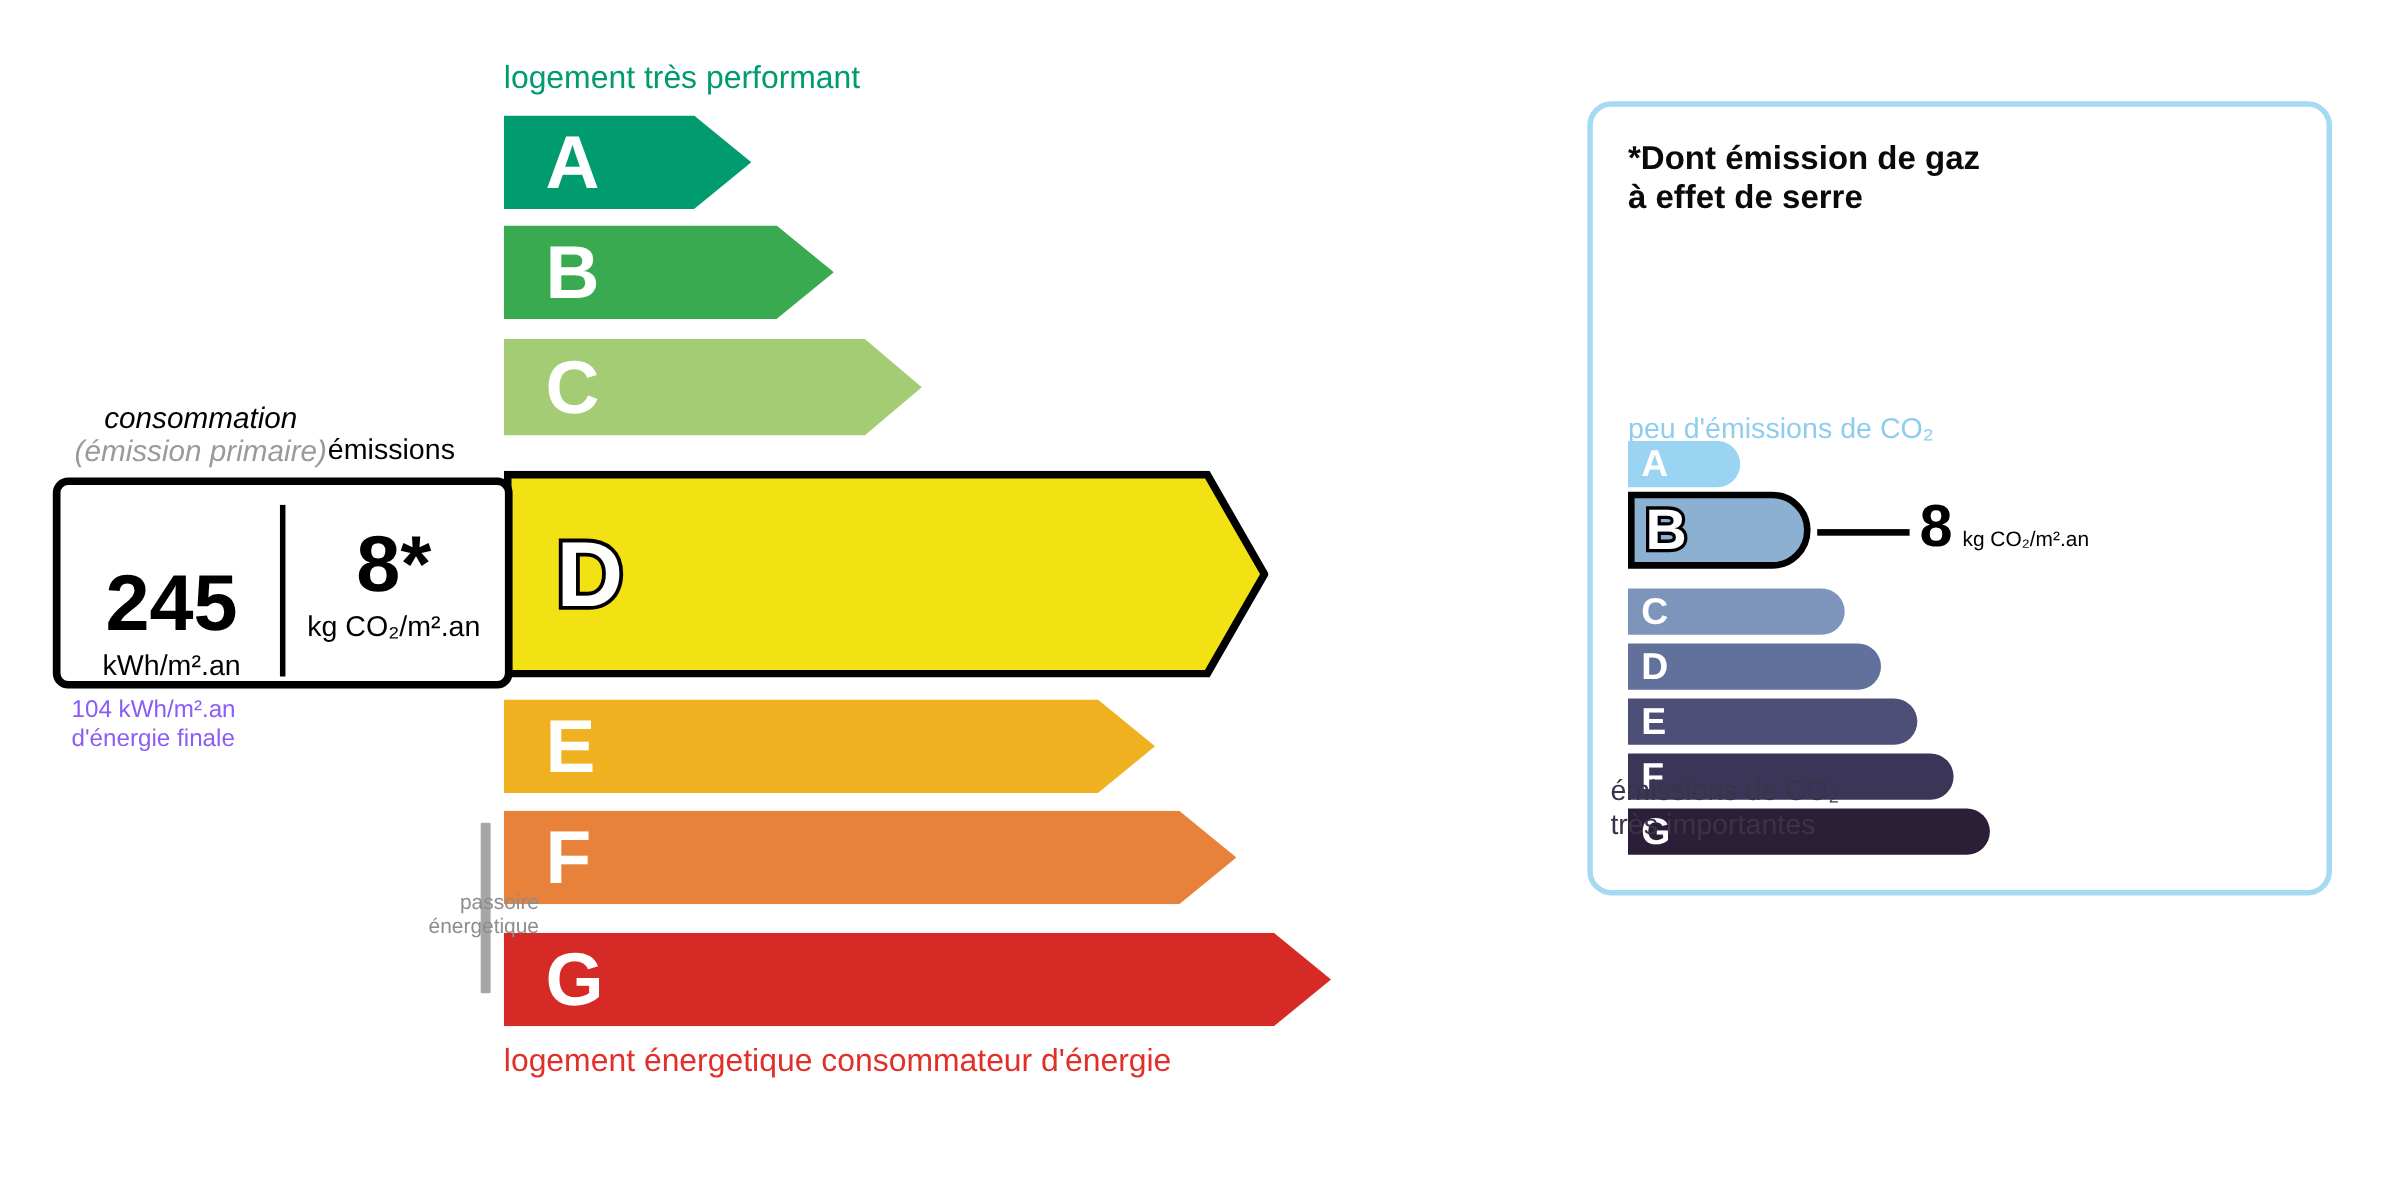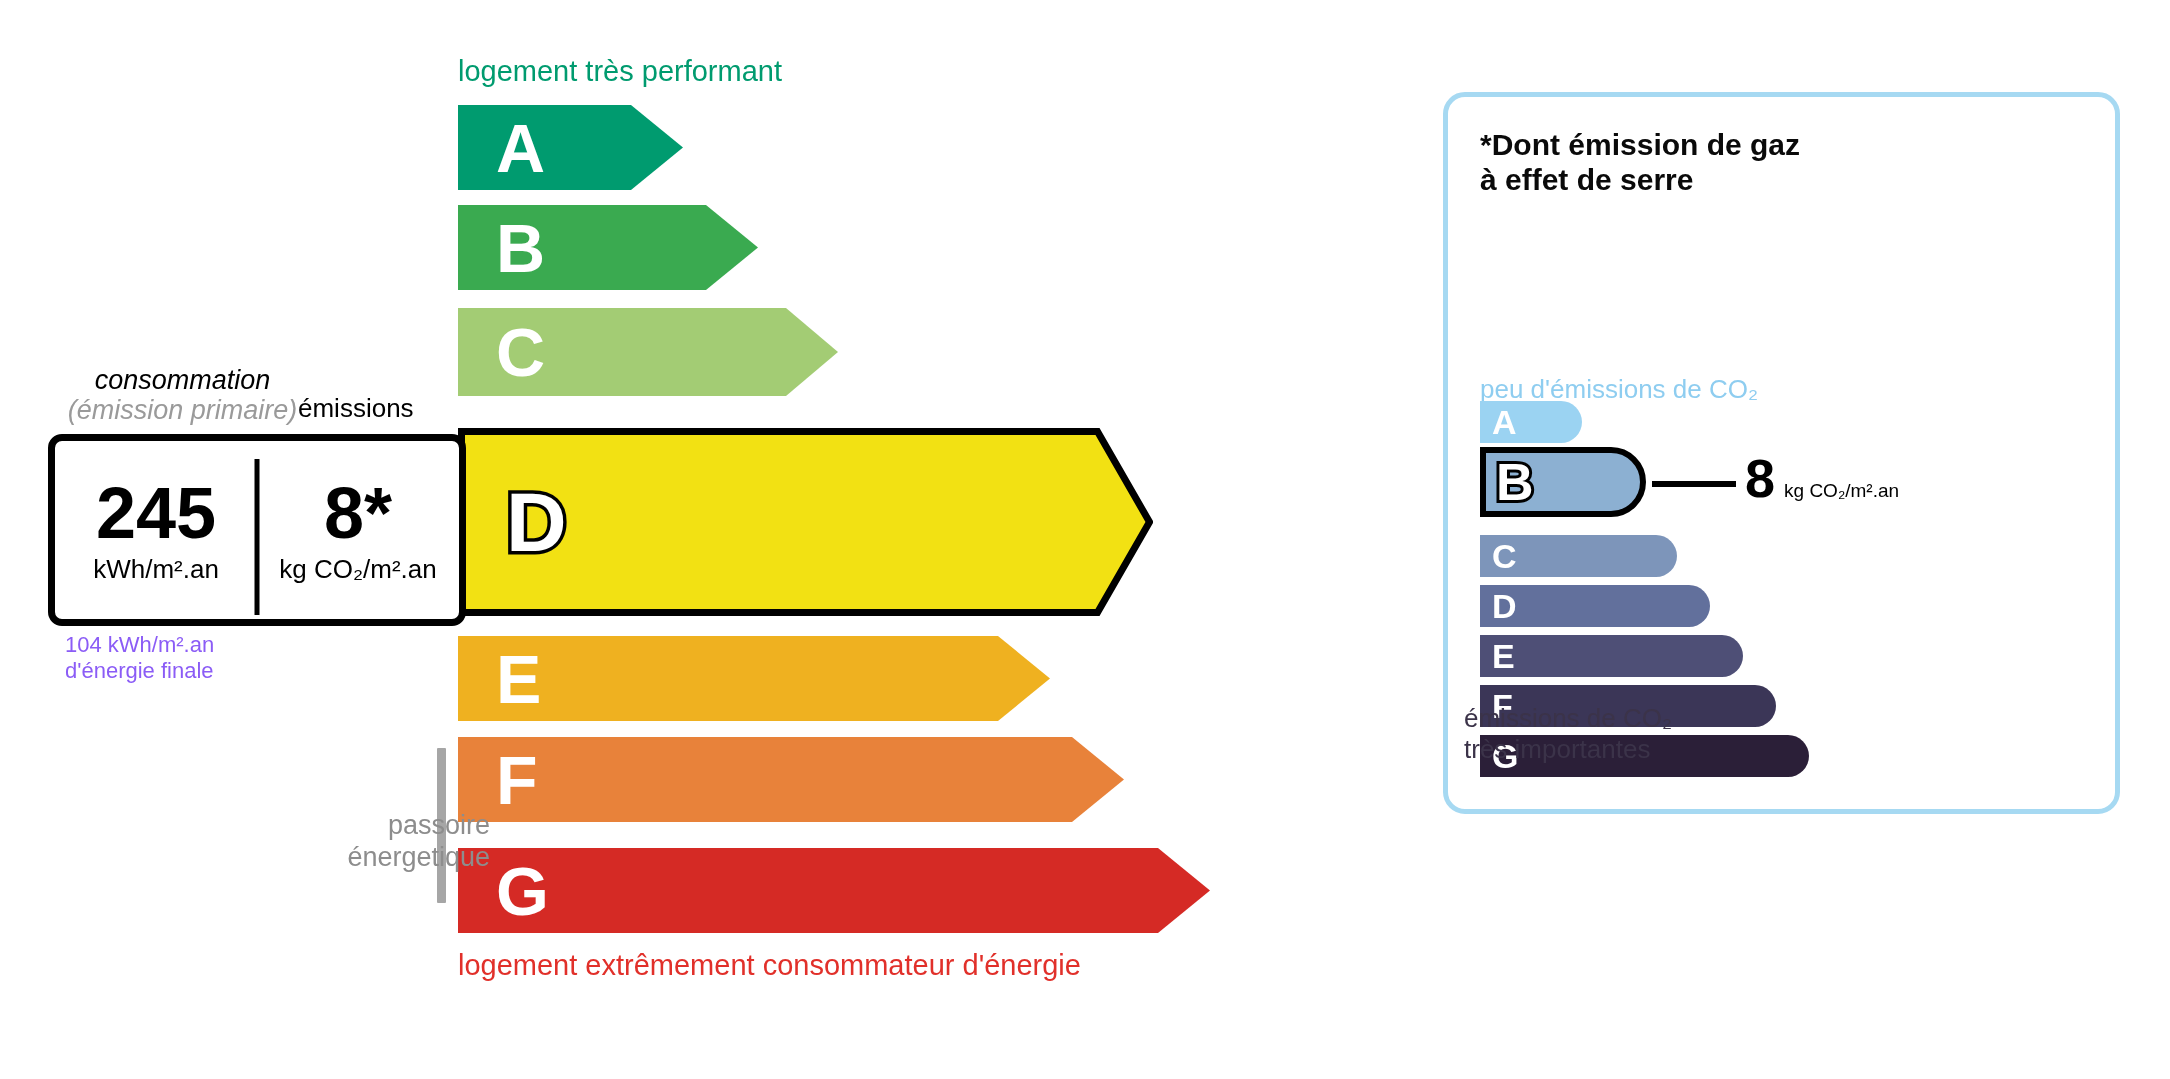--- a/index.html
+++ b/index.html
@@ -61,21 +61,21 @@
     z-index:6;
   }
   #value-divider{
     position:absolute;left:50%;top:18px;width:5px;height:156px;
     background:#000;transform:translateX(-50%);
   }
   .vcell{
     position:absolute;top:0;height:100%;width:50%;
     display:flex;flex-direction:column;align-items:center;justify-content:center;
   }
-  .vcell.left{left:0;}
+  .vcell.left{left:0;margin-top:36px;}
   .vcell.right{left:50%;}
   .vnum{font-size:72px;font-weight:bold;color:#000;line-height:.98;}
   .vunit{font-size:26px;color:#000;margin-top:8px;line-height:1;}
 
   
   #lbl-consommation{
     position:absolute;left:50px;top:365px;width:265px;text-align:center;
     font-size:27px;color:#000;line-height:1.12;font-style:italic;
   }
   #lbl-consommation .sub{color:#9A9A9A;display:block;}
@@ -84,21 +84,21 @@
     font-size:26px;color:#000;white-space:nowrap;
   }
   
   #note-final{
     position:absolute;left:65px;top:632px;
     font-size:22px;color:#8b5cf6;line-height:1.18;white-space:nowrap;
   }
   
   #lbl-passoire{
     position:absolute;left:200px;top:810px;width:290px;
-    text-align:right;font-size:27px;color:#8D8D8D;line-height:1.18;
+    text-align:right;font-size:19px;color:#8D8D8D;line-height:1.18;
   }
   #passoire-bar{
     position:absolute;left:437px;top:748px;width:9px;height:155px;
     background:#A6A6A6;border-radius:1px;
   }
 
   
   #co2-panel{
     position:absolute;left:1443px;top:92px;
     width:677px;height:722px;
@@ -224,21 +224,21 @@
         <div class="vnum">8*</div>
         <div class="vunit">kg CO₂/m².an</div>
       </div>
     </div>
 
     <div id="note-final">
       <span>104 kWh/m².an</span><br>
       <span>d'énergie finale</span>
     </div>
 
-    <div id="bottom-caption">logement extrêmement consommateur d'énergie</div>
+    <div id="bottom-caption">logement énergetique consommateur d'énergie</div>
   </div>
 
   <div id="co2-panel">
     <div id="co2-title">
       <span>*Dont émission de gaz</span><br>
       <span>à effet de serre</span>
     </div>
 
     <div id="co2-top-caption">peu d'émissions de CO₂</div>
 

